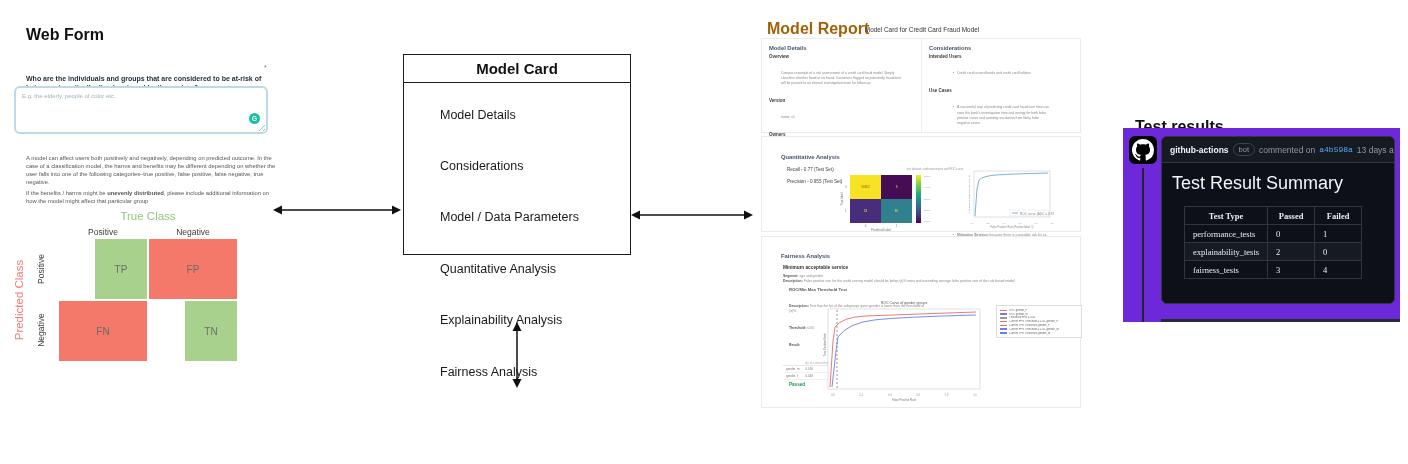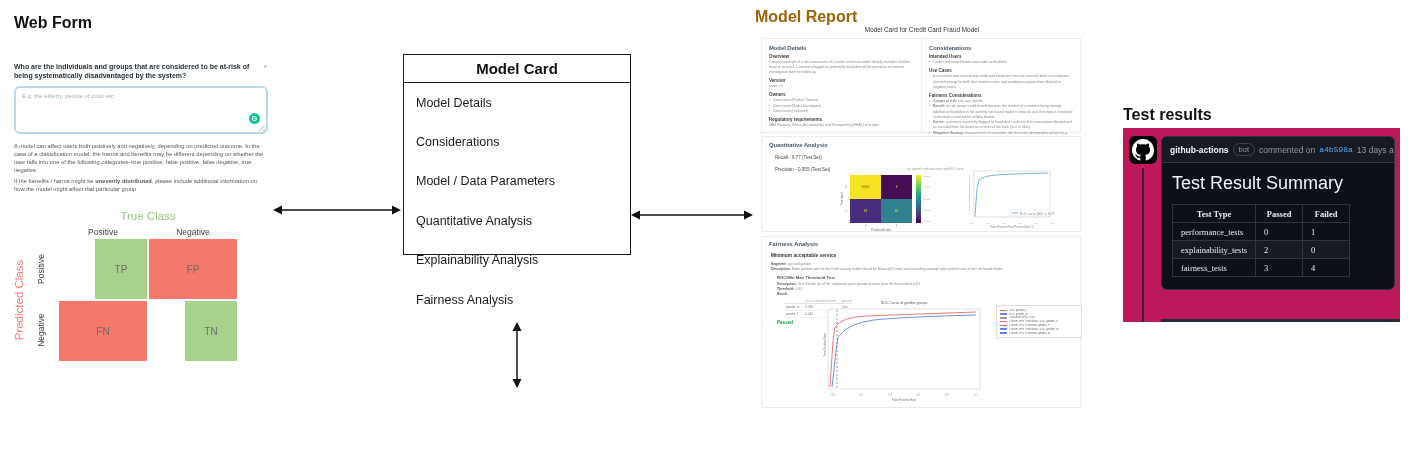--- a/index.html
+++ b/index.html
@@ -1,18 +1,18 @@
 <!DOCTYPE html>
 <html><head>
 <meta charset="utf-8">
 <style>
   html,body{margin:0;padding:0;background:#fff;}
   #canvas{position:relative;width:1408px;height:464px;background:#fff;overflow:hidden;
           font-family:"Liberation Sans",sans-serif;color:#222;}
-  h1,h2,h3,h4,h5,p,ul,li,table{margin:0;padding:0;}
+  h1,h2,h3,h4,h5,p,ul,li,table{margin:12px;padding:0;}
   ul{list-style:none;}
   .abs{position:absolute;}
 
   
   .wf-title{left:14px;top:14px;font-size:16px;font-weight:bold;color:#111;}
   .wf-q{left:14px;top:62px;width:244px;font-size:7px;font-weight:bold;color:#25323a;line-height:1.35;}
   .wf-req{left:264px;top:64px;font-size:7px;color:#777;}
   .wf-inputwrap{left:14px;top:86px;width:250px;height:44px;border:2px solid #bcd9ea;border-radius:6px;background:#fff;}
   .wf-inputwrap textarea{position:absolute;inset:0;border:0;outline:none;resize:none;background:transparent;
      font-family:"Liberation Sans",sans-serif;font-size:6px;color:#333;padding:5px 6px;}
@@ -111,21 +111,21 @@
   .f-xticks{position:absolute;left:14px;top:93px;width:152px;display:flex;justify-content:space-between;font-size:2.6px;color:#999;}
   .f-xticks span{width:10px;text-align:center;}
   .f-xlabel{position:absolute;left:10px;top:97px;width:160px;text-align:center;font-size:2.8px;color:#777;}
   .f-legend{position:absolute;left:182px;top:4px;width:78px;border:0.5px solid #ddd;background:#fff;padding:2px 3px;}
   .f-leg-item{display:flex;align-items:center;gap:2px;margin:0.8px 0;}
   .f-leg-item .sw{width:7px;height:1.6px;flex:0 0 auto;}
   .f-leg-txt{font-size:2.7px;color:#666;white-space:nowrap;overflow:hidden;}
 
   
   .tr-title{left:1123px;top:106px;font-size:16px;font-weight:bold;color:#111;}
-  .gh{left:1123px;top:128px;width:277px;height:194px;background:#be185d;overflow:hidden;}
+  .gh{left:1123px;top:128px;width:277px;height:194px;background:#6d28d9;overflow:hidden;}
   .gh-avatar{position:absolute;left:6px;top:8px;width:28px;height:28px;background:#000;border-radius:6px;
      display:flex;align-items:center;justify-content:center;}
   .gh-timeline{position:absolute;left:19px;top:40px;bottom:0;width:2px;background:#21262d;}
   .gh-comment{position:absolute;left:38px;top:8px;width:232px;border:1px solid #30363d;border-radius:6px;background:#0d1117;}
   .gh-header{height:25px;background:#161b22;border-bottom:1px solid #30363d;border-radius:6px 6px 0 0;
      display:flex;align-items:center;gap:4px;padding:0 8px;font-size:8.5px;color:#9198a1;white-space:nowrap;overflow:hidden;}
   .gh-author{color:#f0f6fc;font-weight:bold;}
   .gh-bot{border:1px solid #3d444d;border-radius:9px;padding:0 5px;font-size:7.5px;color:#9198a1;line-height:11px;}
   .gh-commit{color:#58a6ff;font-family:"Liberation Mono",monospace;font-size:8px;text-decoration:none;cursor:pointer;}
   .gh-body{padding:10px 10px 12px;}

